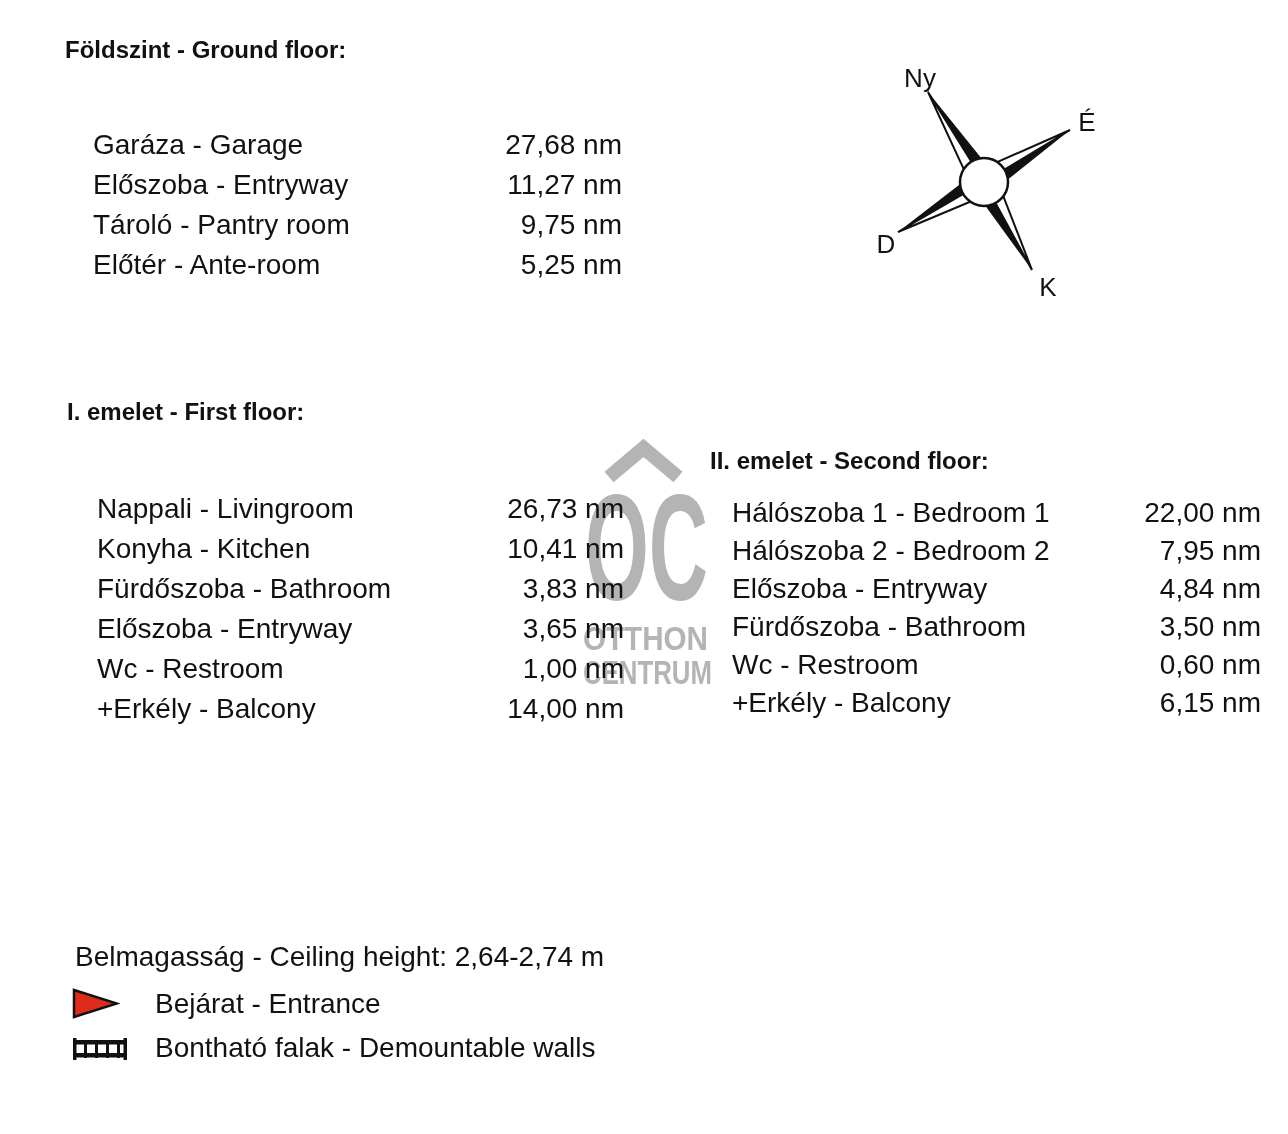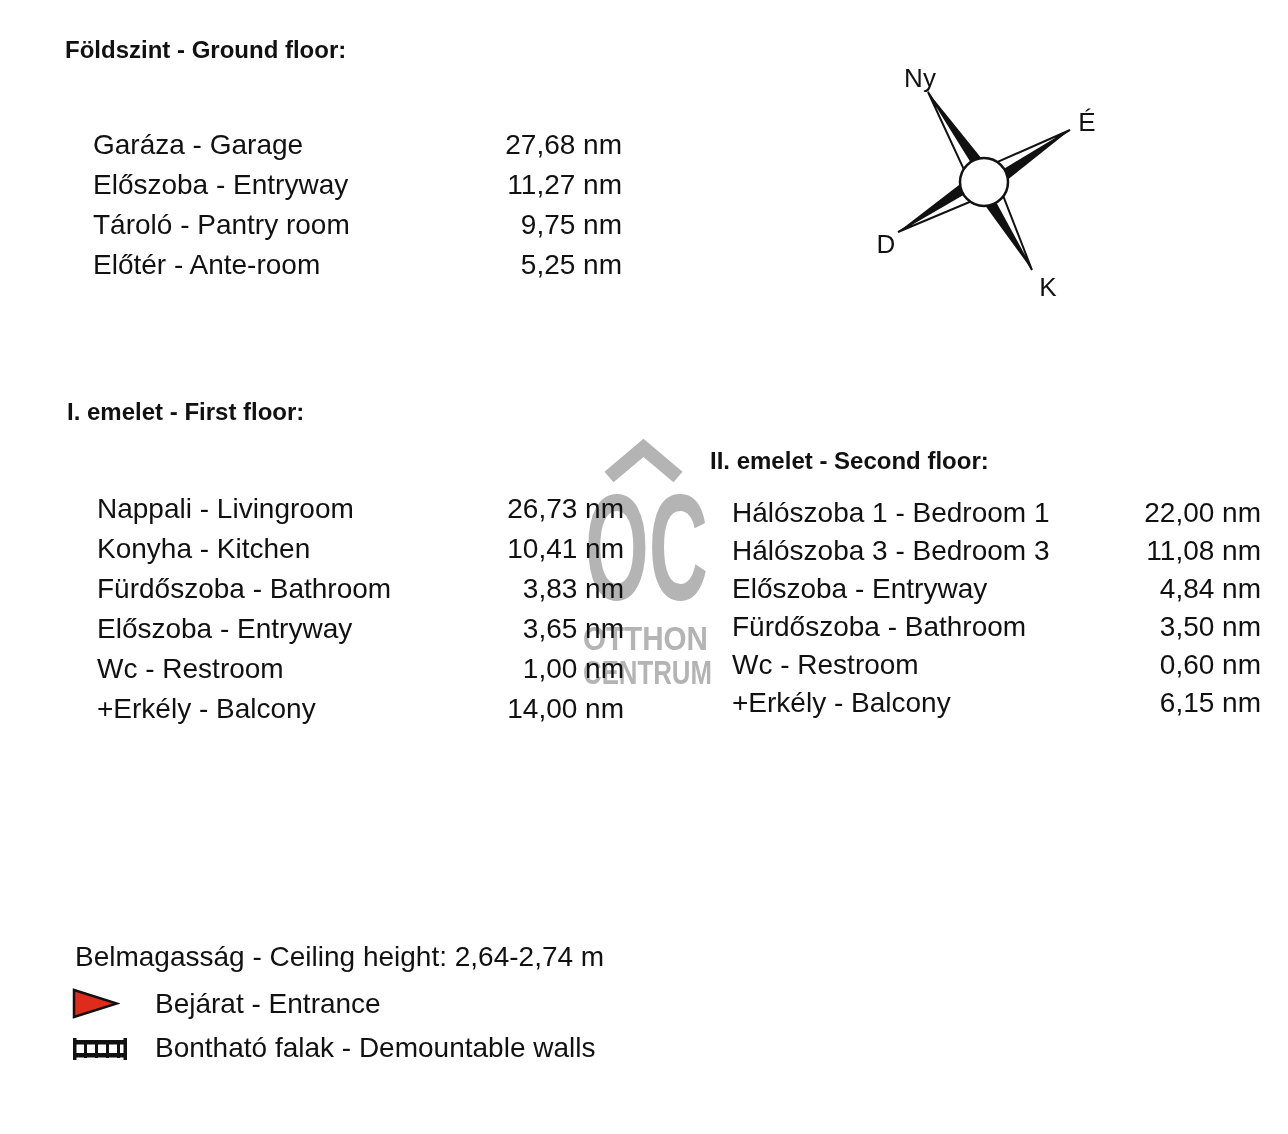--- a/index.html
+++ b/index.html
@@ -101,22 +101,22 @@
 </div>
 
 <div class="abs heading" style="left:710px;top:414px;margin-top:33px;">II. emelet - Second floor:</div>
 
 <div class="abs room-table tight" style="left:732px;top:494px;width:529px;">
   <div class="room-row">
     <span class="room-label">Hálószoba 1 - Bedroom 1</span>
     <span class="room-area">22,00 nm</span>
   </div>
   <div class="room-row">
-    <span class="room-label">Hálószoba 3 - Bedroom 3</span>
-    <span class="room-area">11,08 nm</span>
+    <span class="room-label">Hálószoba 2 - Bedroom 2</span>
+    <span class="room-area">7,95 nm</span>
   </div>
   <div class="room-row">
     <span class="room-label">Előszoba - Entryway</span>
     <span class="room-area">4,84 nm</span>
   </div>
   <div class="room-row">
     <span class="room-label">Fürdőszoba - Bathroom</span>
     <span class="room-area">3,50 nm</span>
   </div>
   <div class="room-row">

